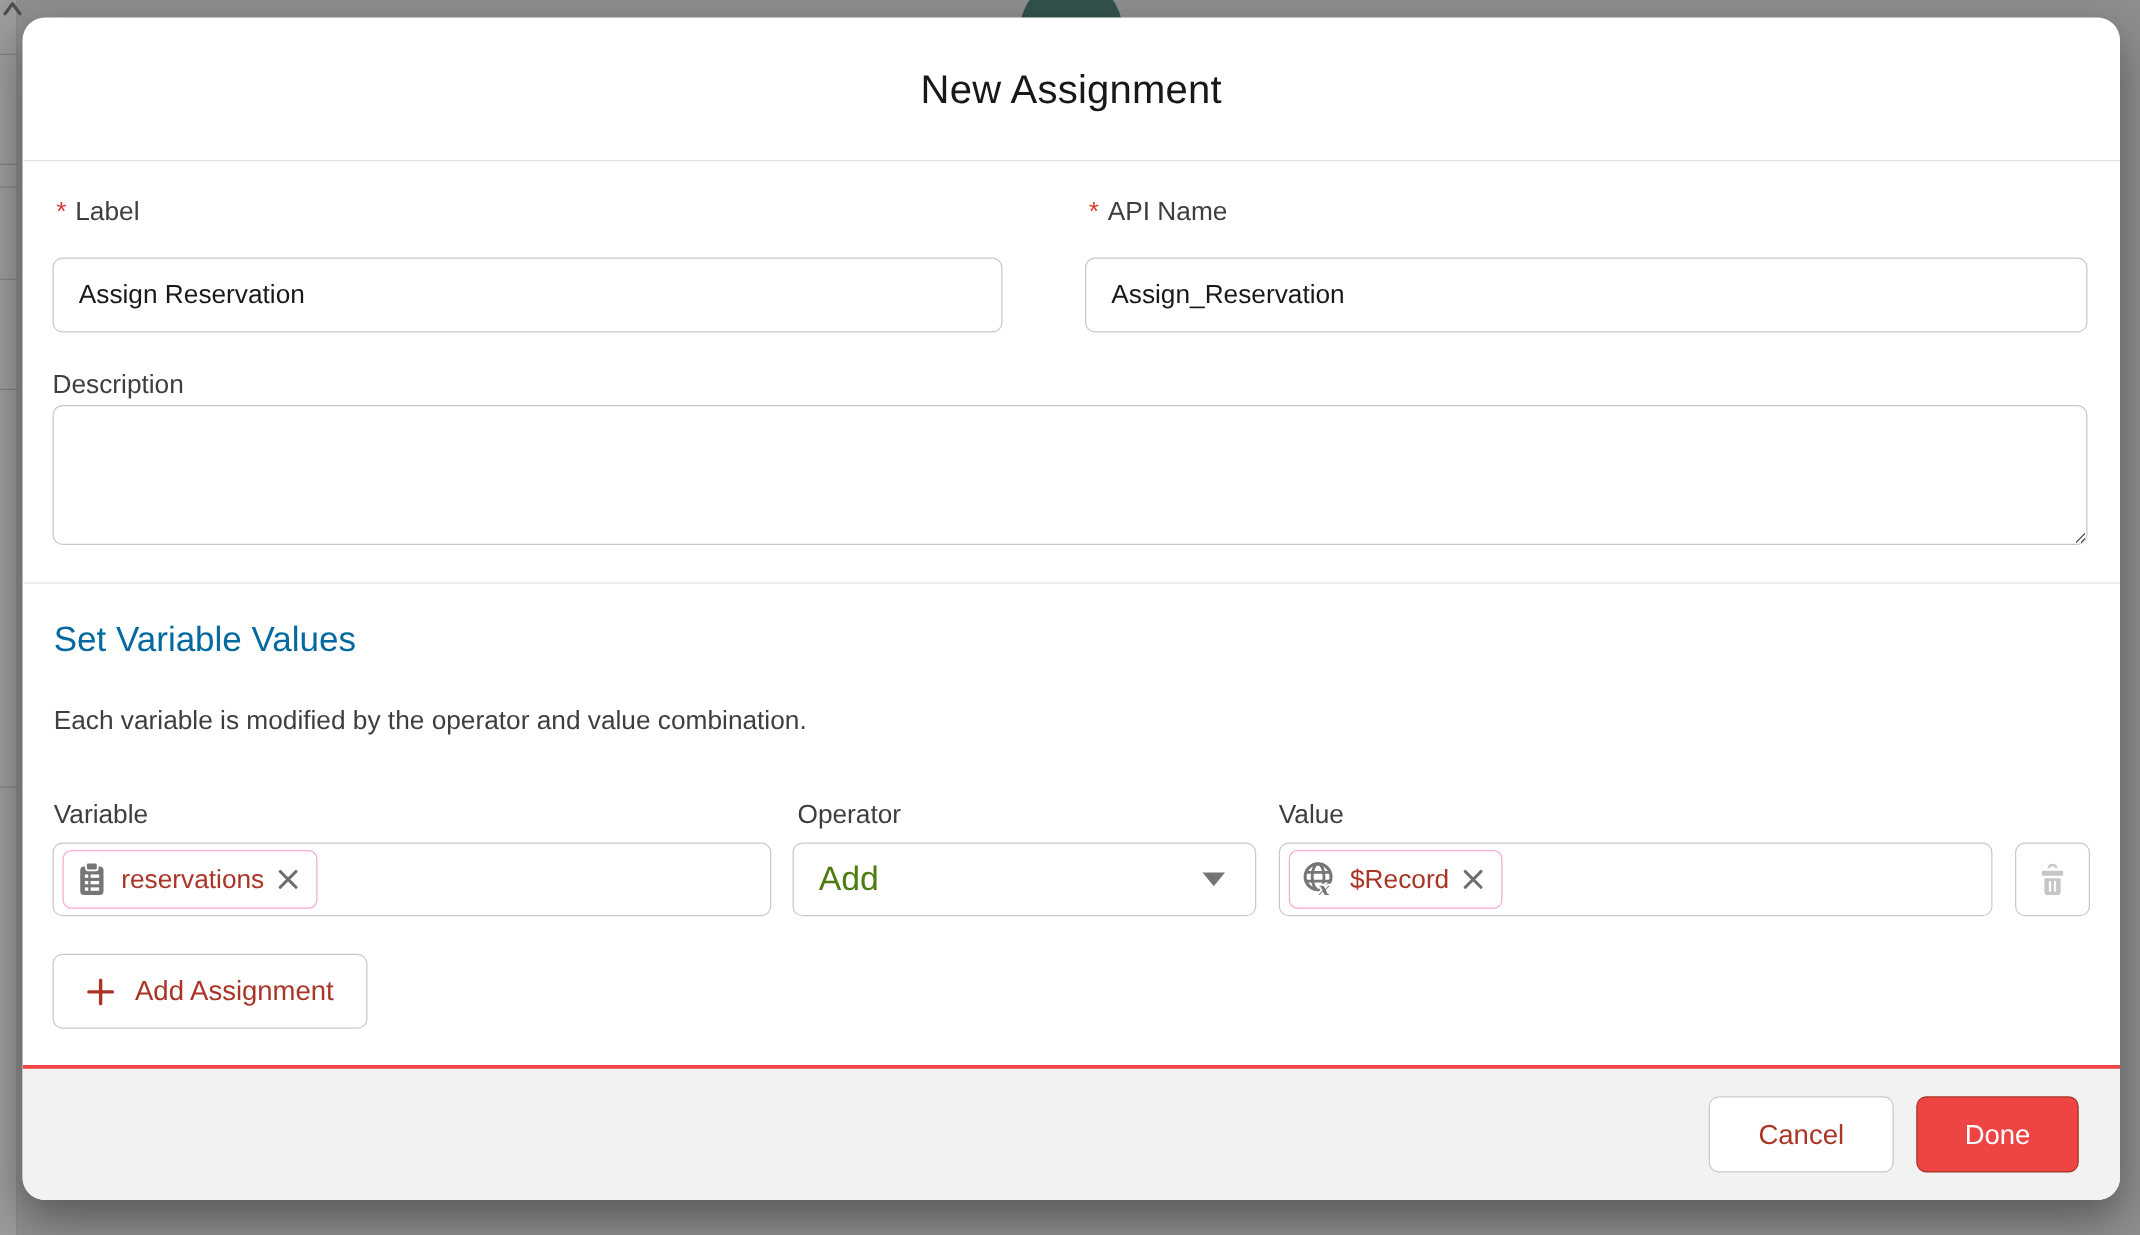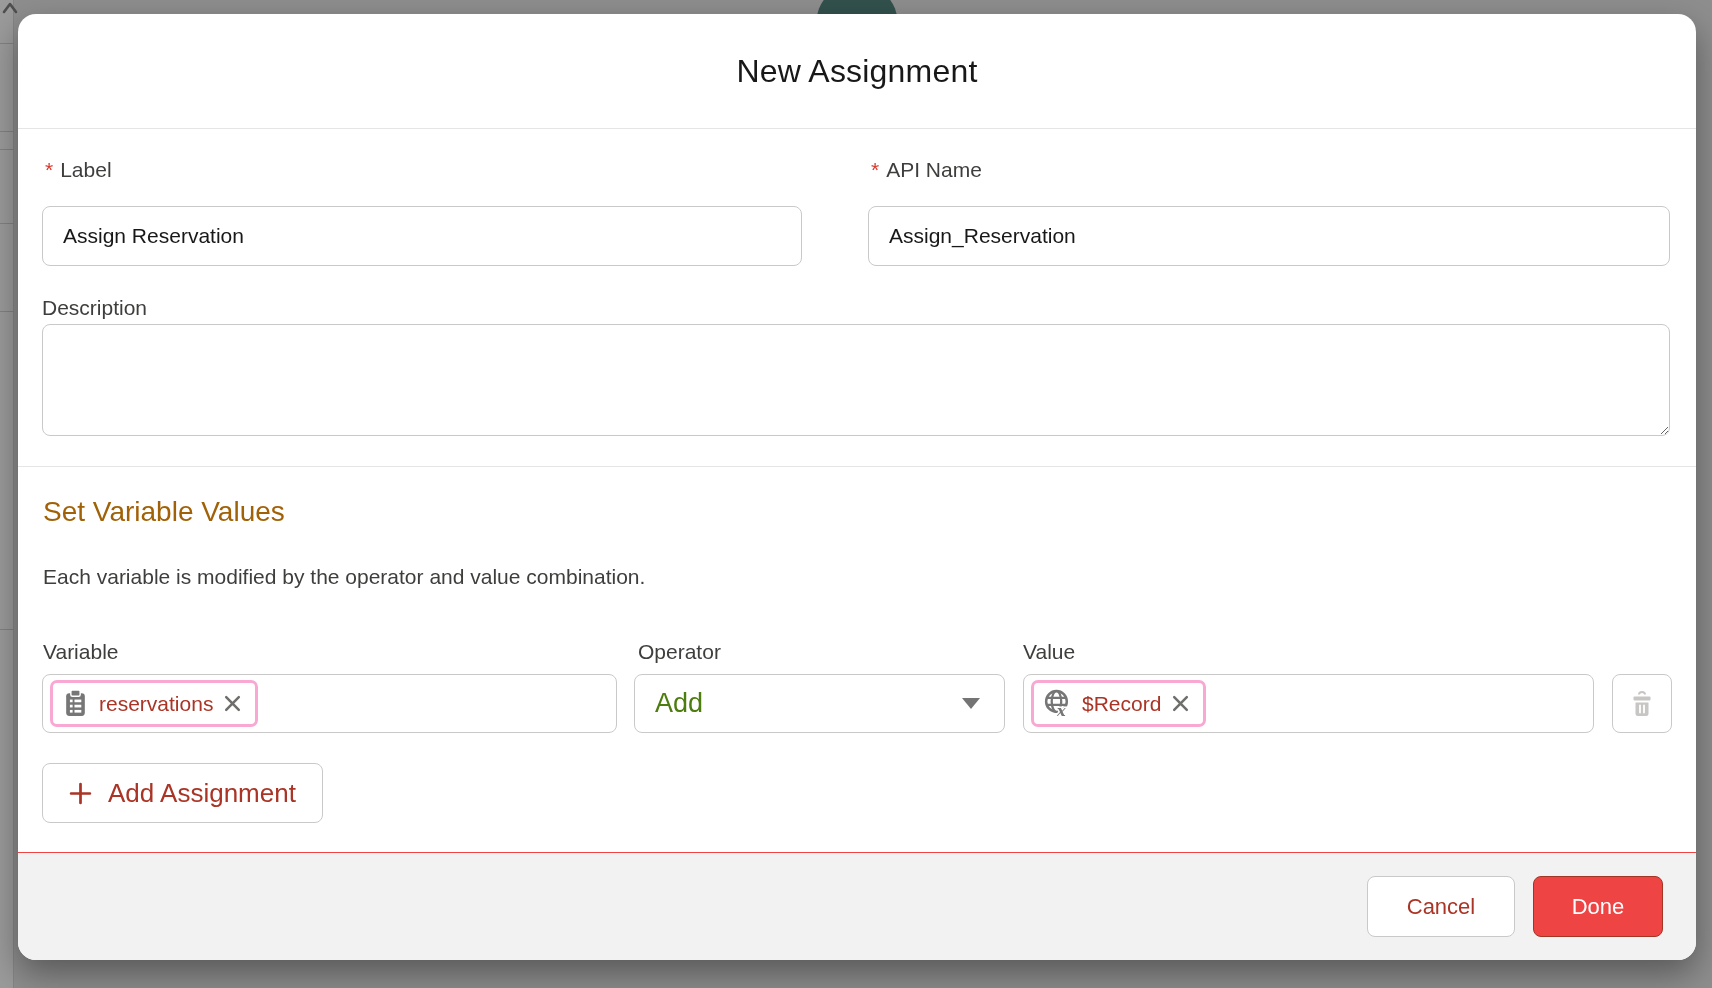--- a/index.html
+++ b/index.html
@@ -49,30 +49,30 @@
     padding:0 20px; outline:none;
   }
   .textarea{
     position:absolute; border:1px solid #c9c9c9; border-radius:8px;
     background:#fff; font-family:inherit; font-size:21px; color:#181818;
     padding:12px 20px; outline:none; resize:both;
   }
 
   .divider{ position:absolute; left:0; width:100%; height:1px; background:#e5e5e5; }
 
-  .section-heading{ position:absolute; font-size:28px; color:#a16207; font-weight:400; }
+  .section-heading{ position:absolute; font-size:28px; color:#0369a1; font-weight:400; }
   .section-desc{ position:absolute; font-size:21px; color:#3e3e3c; }
 
   .combobox{
     position:absolute; height:59px; border:1px solid #c9c9c9; border-radius:8px;
     background:#fff; display:flex; align-items:center; padding:0 6px;
   }
   .pill{
     display:inline-flex; align-items:center; gap:9px;
-    border:3px solid #f9a8d4; border-radius:7px; background:#fff;
+    border:1px solid #f9a8d4; border-radius:7px; background:#fff;
     height:47px; padding:0 12px 0 8px; margin-left:1px;
   }
   .pill-text{ font-size:21px; color:#aa3425; }
 
   .select-box{
     position:absolute; height:59px; border:1px solid #c9c9c9; border-radius:8px;
     background:#fff; display:flex; align-items:center; padding:0 24px 0 20px;
     cursor:pointer;
   }
   .select-text{ font-size:27px; color:#4d7c0f; flex:1; }
@@ -85,25 +85,25 @@
     position:absolute; width:60px; height:59px; border:1px solid #c9c9c9;
     border-radius:8px; background:#fff; display:flex; align-items:center; justify-content:center;
   }
 
   .add-btn{
     position:absolute; left:24px; top:749px; height:60px;
     border:1px solid #c9c9c9; border-radius:8px; background:#fff;
     display:inline-flex; align-items:center; gap:16px; padding:0 26px;
     cursor:pointer;
   }
-  .add-btn-label{ font-size:26px; color:#aa3425; }
+  .add-btn-label{ font-size:22px; color:#aa3425; }
 
   .modal-footer{
     position:absolute; left:0; top:838px; width:100%; height:108px;
-    background:#f3f2f2; border-top:1px solid #ef4444;
+    background:#f3f2f2; border-top:3px solid #ef4444;
     display:flex; align-items:center; justify-content:flex-end;
     gap:18px; padding-right:33px;
   }
   .btn{
     height:61px; border-radius:8px; font-family:inherit; font-size:22px;
     display:flex; align-items:center; justify-content:center; cursor:pointer;
   }
   .btn-neutral{ background:#fff; border:1px solid #c9c9c9; color:#aa3425; width:148px; }
   .btn-brand{ background:#ef4444; border:1px solid #a33524; color:#ffffff; width:130px; }
 

